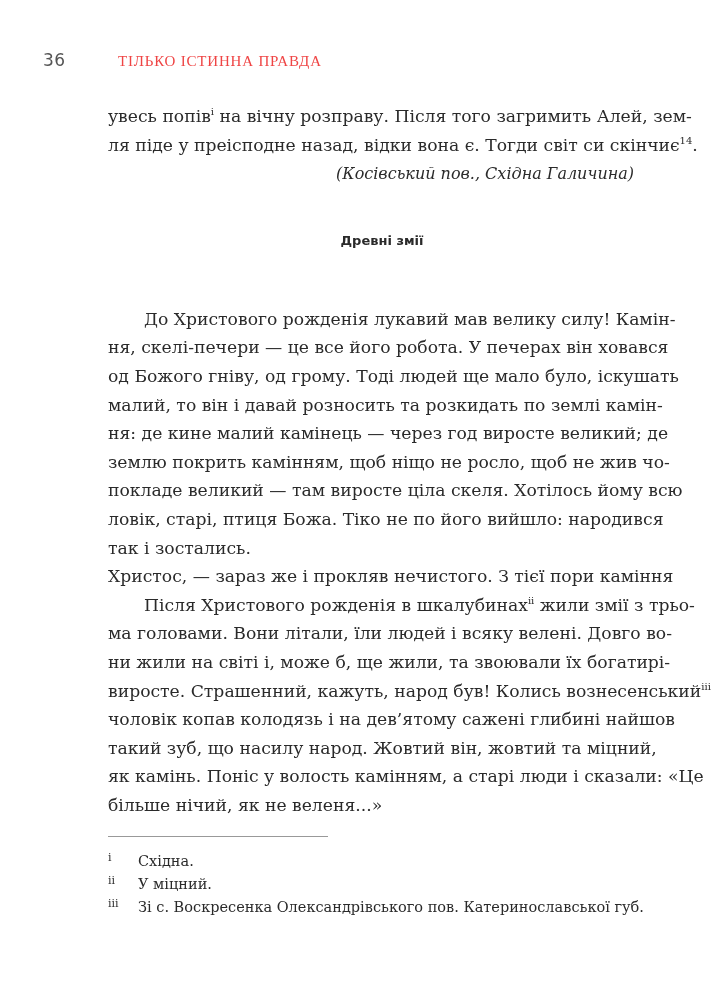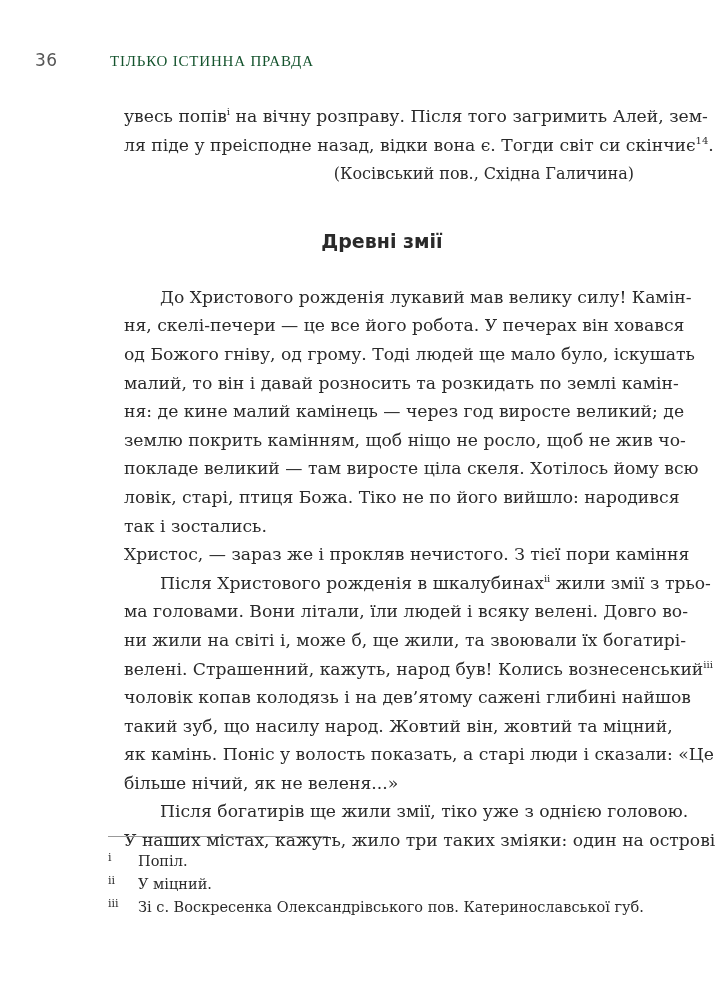--- a/index.html
+++ b/index.html
@@ -1,26 +1,26 @@
 <!DOCTYPE html>
 <html><head>
 <meta charset="utf-8">
 <style>
   html, body { margin: 0; padding: 0; background: #ffffff; }
   body { width: 720px; height: 993px; position: relative; overflow: hidden; color: #2a2a2a; }
   .header { position: absolute; top: 50px; left: 35px; display: flex; align-items: baseline; font-family: "DejaVu Sans", sans-serif; color: #555; }
-  .page-num { font-size: 17px; letter-spacing: 0.5px; width: 75px; }
-  .running-title { font-family: "Liberation Serif", serif; font-size: 15px; letter-spacing: 0.8px; color: #14532d; }
+  .page-num { font-size: 17px; letter-spacing: 0.5px; width: 75px; margin-left: 8px; }
+  .running-title { font-family: "Liberation Serif", serif; font-size: 15px; letter-spacing: 0.8px; color: #ef4444; }
   .body { position: absolute; left: 108px; width: 548px; top: 102px; font-family: "DejaVu Serif", serif; font-size: 17.2px; line-height: 28.6px; color: #2a2a2a; }
-  .line { white-space: nowrap; text-align: justify; text-align-last: justify; display: block; margin-left: 16px; }
+  .line { white-space: nowrap; text-align: justify; text-align-last: justify; display: block; }
   .line.last { text-align-last: left; }
   .indent { padding-left: 36px; }
   sup { font-size: 10px; line-height: 0; vertical-align: 7px; }
-  .attrib { text-align: right; font-size: 16px; padding-right: 22px; line-height: 30px; }
-  .heading { text-align: center; font-weight: bold; font-family: "DejaVu Sans", sans-serif; font-size: 19px; margin: 38px 0 27px 0; }
+  .attrib { text-align: right; font-style: italic; font-size: 16px; padding-right: 22px; line-height: 30px; }
+  .heading { text-align: center; font-weight: bold; font-family: "DejaVu Sans", sans-serif; font-size: 13px; margin: 38px 0 49px 0; }
   .rule { position: absolute; left: 108px; top: 836px; width: 220px; height: 1px; background: #999; }
   .footnotes { position: absolute; left: 108px; top: 850px; font-family: "DejaVu Serif", serif; font-size: 14.5px; line-height: 23px; color: #2a2a2a; }
   .fn { display: flex; }
   .fn-mark { width: 30px; font-size: 11px; line-height: 16px; }
 </style>
 </head>
 <body>
 
 <div class="header">
   <span class="page-num">36</span>
@@ -46,39 +46,35 @@
     <span class="line">покладе великий — там виросте ціла скеля. Хотілось йому всю</span>
     <span class="line">ловік, старі, птиця Божа. Тіко не по його вийшло: народився</span>
     <span class="line last">так і зостались.</span>
     <span class="line">Христос, — зараз же і прокляв нечистого. З тієї пори каміння</span>
   </div>
 
   <div>
     <span class="line indent"><span>Після Христового рожденія в шкалубинах</span><sup>ii</sup><span> жили змії з трьо-</span></span>
     <span class="line">ма головами. Вони літали, їли людей і всяку велені. Довго во-</span>
     <span class="line">ни жили на світі і, може б, ще жили, та звоювали їх богатирі-</span>
-    <span class="line"><span>велені. Страшенний, кажуть, народ був! Колись вознесенський</span><sup>iii</sup></span>
+    <span class="line"><span>виросте. Страшенний, кажуть, народ був! Колись вознесенський</span><sup>iii</sup></span>
     <span class="line">чоловік копав колодязь і на дев’ятому сажені глибині найшов</span>
     <span class="line">такий зуб, що насилу народ. Жовтий він, жовтий та міцний,</span>
-    <span class="line">як камінь. Поніс у волость показать, а старі люди і сказали: «Це</span>
+    <span class="line">як камінь. Поніс у волость камінням, а старі люди і сказали: «Це</span>
     <span class="line last">більше нічий, як не веленя...»</span>
   </div>
 
-  <div>
-    <span class="line indent">Після богатирів ще жили змії, тіко уже з однією головою.</span>
-    <span class="line">У наших містах, кажуть, жило три таких зміяки: один на острові</span>
-  </div>
 </div>
 
 <div class="rule"></div>
 
 <div class="footnotes">
   <div class="fn">
     <span class="fn-mark">i</span>
-    <span>Попіл.</span>
+    <span>Східна.</span>
   </div>
   <div class="fn">
     <span class="fn-mark">ii</span>
     <span>У міцний.</span>
   </div>
   <div class="fn">
     <span class="fn-mark">iii</span>
     <span>Зі с. Воскресенка Олександрівського пов. Катеринославської губ.</span>
   </div>
 </div>

